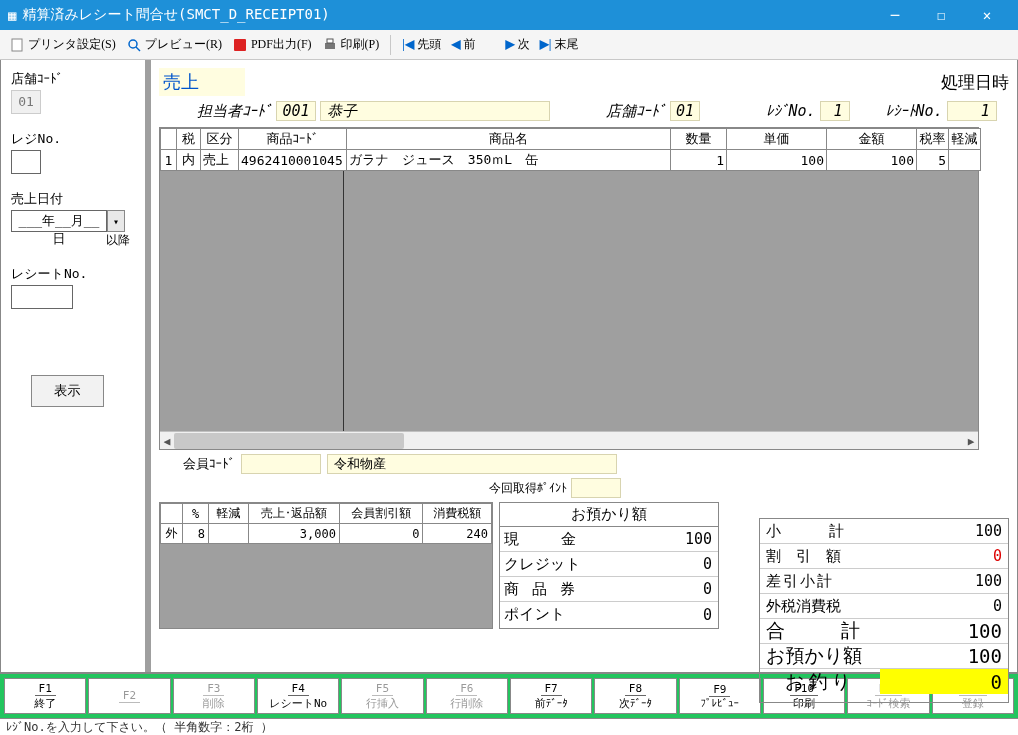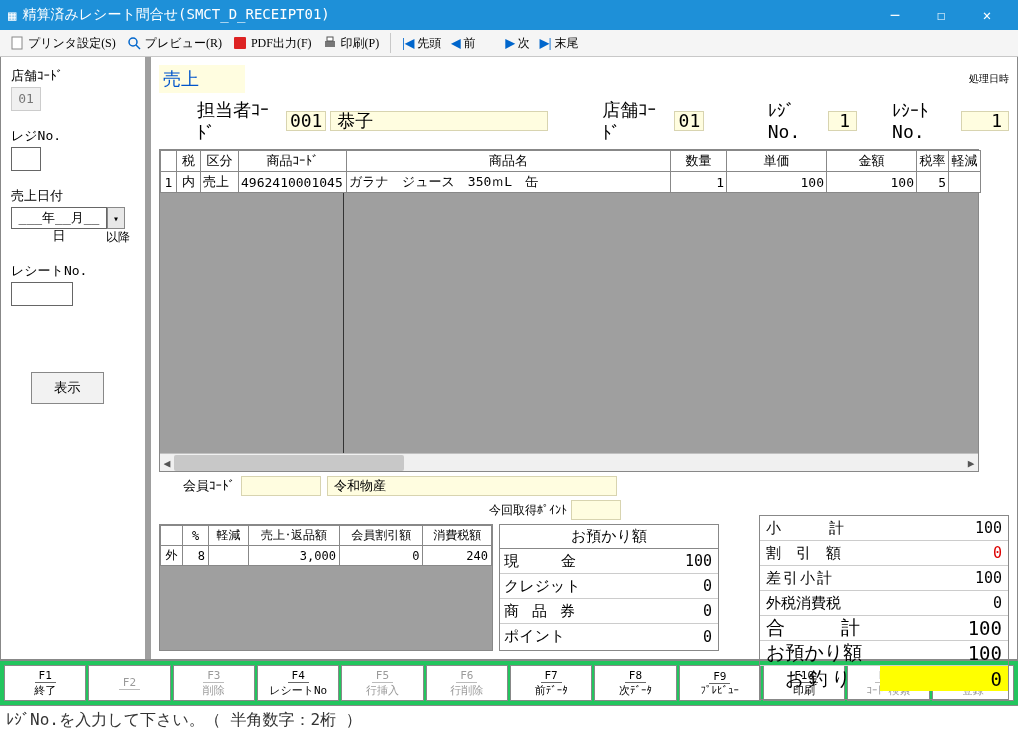--- a/index.html
+++ b/index.html
@@ -52,23 +52,23 @@
 .lp-input.small { width: 30px; text-align: center; }
 .lp-input.med { width: 62px; }
 .lp-date-row { display: flex; align-items: center; }
 .lp-date { border: 1px solid #666; background: #fff; height: 22px; width: 96px; padding: 1px 4px; font-family: inherit; display:inline-block; text-align:center;}
 .lp-date-btn { width: 18px; height: 22px; border: 1px solid #888; background: #e8e8e8; font-size: 10px; display:inline-flex;align-items:center;justify-content:center;}
 .lp-after { text-align: right; padding-right: 5px; font-size: 12px;}
 .btn-show { margin-top: 50px; margin-left: 20px; padding: 6px 22px; border: 1px solid #888; background: #f2f2f2; cursor: pointer; font-family: inherit; }
 .right-panel { flex: 1; background: #fff; padding: 8px; position: relative; }
 .header-row { display: flex; align-items: center; gap: 6px; margin-bottom: 3px; }
 .sales-label { color: #0055cc; background: #fffde0; display: inline-block; width: 86px; font-size: 18px; padding: 2px 4px; }
-.proc-date-lbl { font-size: 10px; }
+.proc-date-lbl { font-size: 17px; }
 .proc-date-val { background: #fffde0; padding: 2px 8px; font-size: 14px; border: 1px solid #d8d4b0; }
-.info-row { display: flex; align-items: center; gap: 4px; padding: 2px 0 6px 30px; font-size: 18px; }
+.info-row { display: flex; align-items: center; gap: 4px; padding: 2px 0 6px 30px; font-size: 15px; font-style: italic; }
 .info-row .lbl { margin-left: 8px; }
 .ybox { background: #fffde0; border: 1px solid #d8d4b0; height: 20px; padding: 1px 6px; text-align: center; display: inline-flex; align-items:center;justify-content:center;}
 .ybox.w40 { width: 40px; }
 .ybox.w30 { width: 30px; }
 .ybox.w50 { width: 50px; }
 .ybox.rt { justify-content: flex-end; }
 .ybox.w200 { width: 230px; text-align: left; justify-content:flex-start; }
 .grid-wrap { border: 1px solid #888; width: 820px; }
 .grid-table { border-collapse: collapse; width: 100%; font-size: 13px; table-layout: fixed; }
 .grid-table th, .grid-table td { border: 1px solid #888; padding: 1px 2px; height: 20px; white-space: nowrap; overflow: hidden; }
@@ -102,21 +102,21 @@
 .summary-box .row:last-child { border-bottom: none; }
 .summary-box .slabel { flex: 0 0 120px; padding: 1px 6px; letter-spacing: 6px; display:flex;align-items:center;}
 .summary-box .sval { flex: 1; text-align: right; padding: 1px 6px; display:flex;align-items:center;justify-content:flex-end;}
 .summary-box .big { font-size: 19px; }
 .summary-box .highlight .sval { background: #ffff00; }
 .fkeys { border-top: 1px solid #888; background: #22c55e; padding: 4px 4px; display: flex; gap: 2px; }
 .fkey { flex: 1; border: 1px solid #888; height: 36px; display: flex; flex-direction: column; align-items: center; justify-content: center; font-size: 11px; background: #fff; }
 .fkey.disabled { color: #9a9a9a; }
 .fkey .fnum { font-size: 11px; border-bottom: 1px solid #666; padding: 0 4px; }
 .fkey.disabled .fnum { border-color: #bbb; }
-.status { border-top: 1px solid #888; height: 32px; padding: 2px 6px; font-size: 16px; color: #333; display:flex;align-items:center;}
+.status { border-top: 1px solid #888; height: 17px; padding: 2px 6px; font-size: 12px; color: #333; display:flex;align-items:center;}
 .vline { position:absolute; top:0; bottom:0; width:1px; background:#333; }
 .th-right{text-align:right !important;}
 .td-center{text-align:center !important;}
 .td-left{text-align:left !important;}
 </style>
 </head>
 <body>
 
 <div class="titlebar">
   <span class="icon">▦</span>

